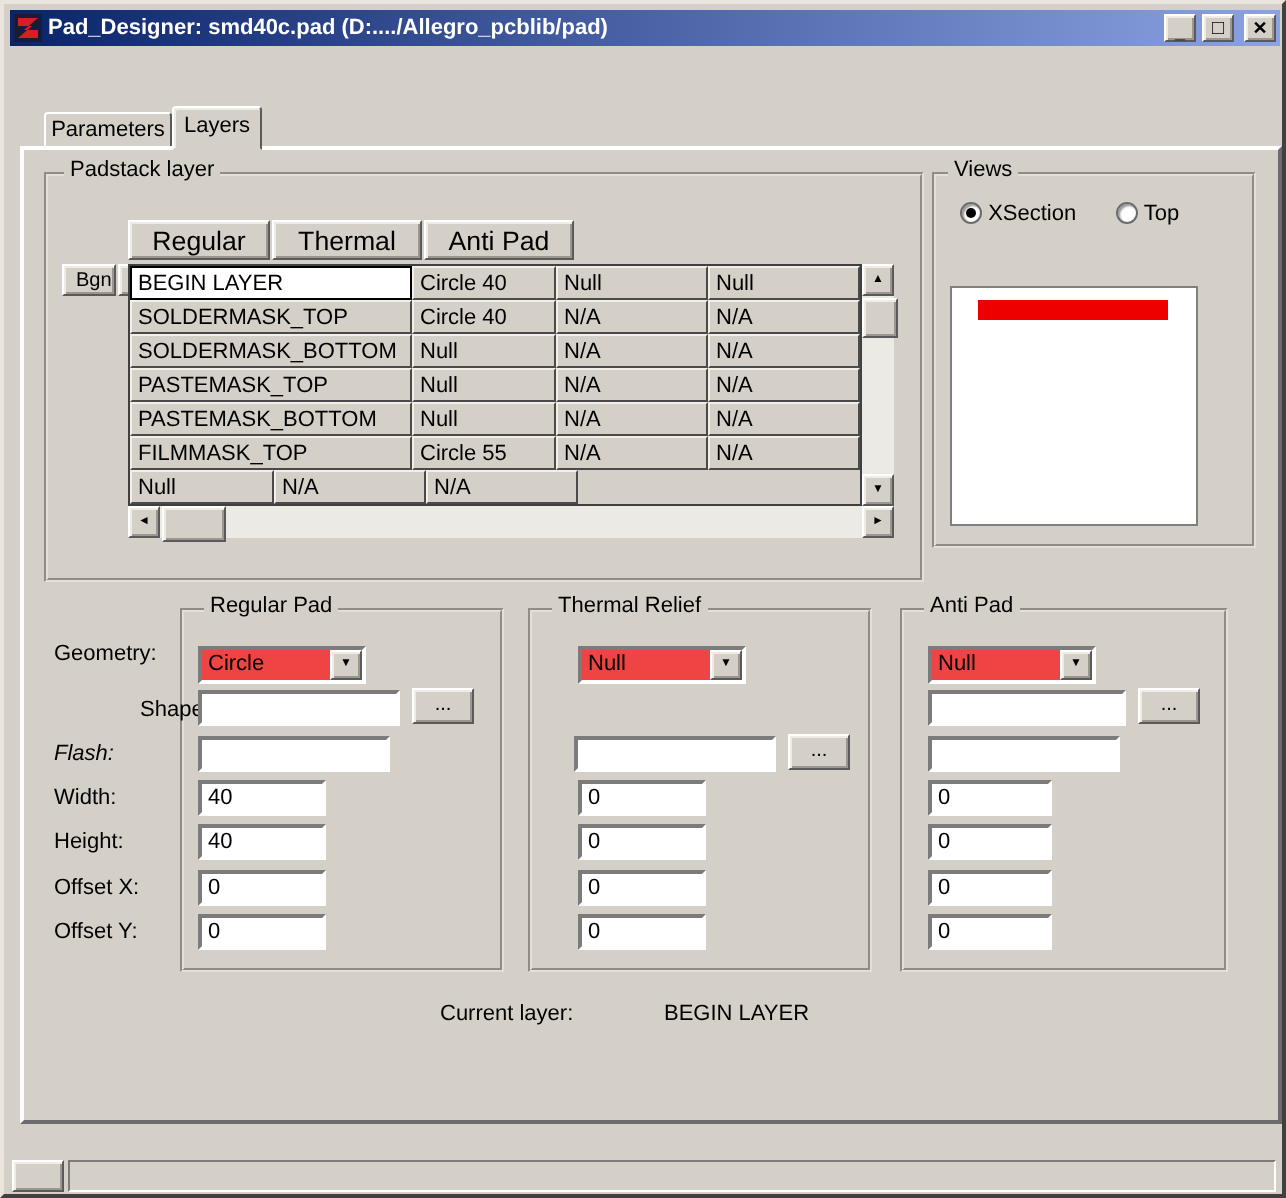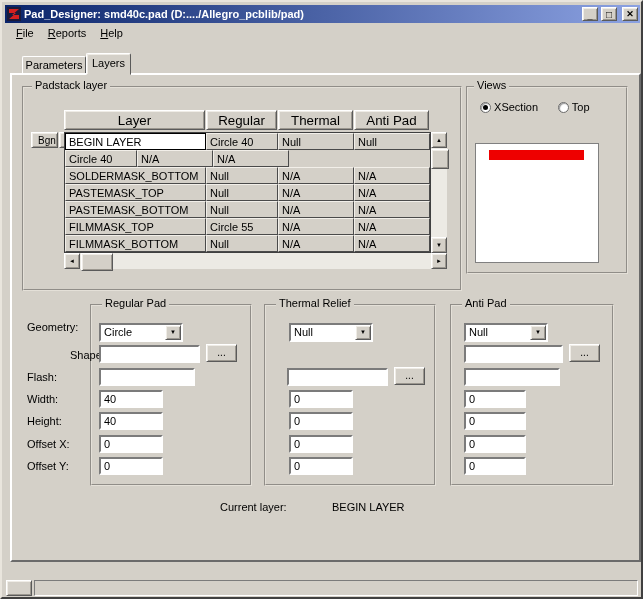--- a/index.html
+++ b/index.html
@@ -53,21 +53,21 @@
   
   .radio{display:inline-block;width:11px;height:11px;border-radius:50%;background:#fff;box-sizing:border-box;
     border:1px solid #6b6b6b;box-shadow:inset 1px 1px 1px #9a9a9a;vertical-align:-2px;}
   .radio.checked::after{content:"";display:block;width:5px;height:5px;margin:2px;border-radius:50%;background:#000;}
   .preview{left:473px;top:141px;width:122px;height:118px;background:#fff;border:1px solid #808080;z-index:2;}
   .preview-bar{position:absolute;left:13px;top:6px;width:95px;height:10px;background:#ee0000;}
   
   .flabel{left:25px;height:14px;line-height:14px;z-index:2;}
   input.field{position:absolute;box-sizing:border-box;background:#fff;font-family:"Liberation Sans",sans-serif;
     font-size:11px;padding:0 3px;border:2px solid;border-color:#7b7b7b #ffffff #ffffff #7b7b7b;z-index:2;}
-  .combo{display:flex;box-sizing:border-box;background:#ffffff;border:2px solid;border-color:#7b7b7b #ffffff #ffffff #7b7b7b;z-index:2;}
+  .combo{display:flex;box-sizing:border-box;background:#ef4444;border:2px solid;border-color:#7b7b7b #ffffff #ffffff #7b7b7b;z-index:2;}
   .combo-text{flex:1;line-height:15px;padding-left:3px;overflow:hidden;}
   .combo-btn{width:16px;box-sizing:border-box;font-size:6px;line-height:13px;text-align:center;padding:0;}
   .browse-btn{box-sizing:border-box;text-align:center;line-height:12px;font-size:10px;z-index:2;}
   .watermark{left:243px;top:286px;font-size:20px;font-weight:bold;letter-spacing:1px;
     color:rgba(215,110,110,0.55);z-index:6;white-space:nowrap;}
   .cur-label{z-index:2;}
   .statusbtn{left:4px;top:578px;width:26px;height:16px;}
   .statusfield{left:32px;top:578px;width:604px;height:16px;box-sizing:border-box;background:#d4d0c8;
     border:1px solid;border-color:#7b7b7b #ffffff #ffffff #7b7b7b;}
 </style>
@@ -82,36 +82,30 @@
           <rect x="0" y="0" width="14" height="14" fill="#1a1a3a"></rect>
           <polygon points="2,2 12,2 5,8 12,8 12,12 2,12 9,6 2,6" fill="#d42020"></polygon>
         </svg>
     </span>
     <span class="title-text">Pad_Designer: smd40c.pad (D:..../Allegro_pcblib/pad)</span>
     <button class="win-btn raised1 minb">_</button>
     <button class="win-btn raised1 maxb">□</button>
     <button class="win-btn raised1 closeb">✕</button>
   </div>
 
-  <div class="abs menubar">
-    <span class="menu-item">File</span>
-    <span class="menu-item">Reports</span>
-    <span class="menu-item">Help</span>
-  </div>
 
   <div class="abs tab tab-inactive">Parameters</div>
   <div class="abs tab tab-active">Layers</div>
 
   <div class="abs page raised"></div>
 
   <div class="abs groupbox" style="left:20px;top:84px;width:436px;height:201px;"></div>
   <span class="abs legend" style="left:30px;top:77px;">Padstack layer</span>
 
   <div class="abs hdr-row">
-    <button class="hdr-btn raised1" style="width:141px;">Layer</button>
     <button class="hdr-btn raised1" style="width:71px;">Regular Pad</button>
     <button class="hdr-btn raised1" style="width:75px;">Thermal Relief</button>
     <button class="hdr-btn raised1" style="width:75px;">Anti Pad</button>
   </div>
 
   <div class="abs rowbtn-col">
     <button class="row-btn raised1">Bgn</button>
     <button class="row-btn raised1"></button>
     <button class="row-btn raised1"></button>
     <button class="row-btn raised1"></button>
@@ -121,20 +115,21 @@
   </div>
 
   <div class="abs grid">
     <div class="g-row">
       <div class="g-cell cw0 current">BEGIN LAYER</div>
       <div class="g-cell cw1">Circle 40</div>
       <div class="g-cell cw2">Null</div>
       <div class="g-cell cw3">Null</div>
     </div>
     <div class="g-row">
+      <div class="g-cell cw0">SOLDERMASK_TOP</div>
       <div class="g-cell cw1">Circle 40</div>
       <div class="g-cell cw2">N/A</div>
       <div class="g-cell cw3">N/A</div>
     </div>
     <div class="g-row">
       <div class="g-cell cw0">SOLDERMASK_BOTTOM</div>
       <div class="g-cell cw1">Null</div>
       <div class="g-cell cw2">N/A</div>
       <div class="g-cell cw3">N/A</div>
     </div>
@@ -150,21 +145,20 @@
       <div class="g-cell cw2">N/A</div>
       <div class="g-cell cw3">N/A</div>
     </div>
     <div class="g-row">
       <div class="g-cell cw0">FILMMASK_TOP</div>
       <div class="g-cell cw1">Circle 55</div>
       <div class="g-cell cw2">N/A</div>
       <div class="g-cell cw3">N/A</div>
     </div>
     <div class="g-row">
-      <div class="g-cell cw0">FILMMASK_BOTTOM</div>
       <div class="g-cell cw1">Null</div>
       <div class="g-cell cw2">N/A</div>
       <div class="g-cell cw3">N/A</div>
     </div>
   </div>
 
   <div class="abs vscroll">
     <button class="sb-btn raised1" style="position:absolute;top:0;left:0;width:16px;height:16px;">▲</button>
     <div class="raised1 sb-thumb" style="position:absolute;top:17px;left:0;width:16px;height:18px;"></div>
     <button class="sb-btn raised1" style="position:absolute;bottom:0;left:0;width:16px;height:16px;">▼</button>
@@ -186,21 +180,21 @@
     <span class="radio"></span>
     <span>Top</span>
   </span>
   <div class="abs preview">
     <div class="preview-bar"></div>
   </div>
 
 
   <span class="abs flabel" style="top:318px;">Geometry:</span>
   <span class="abs flabel" style="top:346px;margin-left:43px;">Shape:</span>
-  <span class="abs flabel" style="top:368px;">Flash:</span>
+  <span class="abs flabel" style="top:368px;font-style:italic;">Flash:</span>
   <span class="abs flabel" style="top:390px;">Width:</span>
   <span class="abs flabel" style="top:412px;">Height:</span>
   <span class="abs flabel" style="top:435px;text-align:right;">Offset X:</span>
   <span class="abs flabel" style="top:457px;">Offset Y:</span>
 
   <div class="abs groupbox" style="left:88px;top:302px;width:158px;height:178px;"></div>
   <span class="abs legend" style="left:100px;top:295px;">Regular Pad</span>
   <div class="abs combo" style="left:97px;top:321px;width:84px;height:19px;">
     <span class="combo-text">Circle</span>
     <button class="combo-btn raised1">▼</button>

